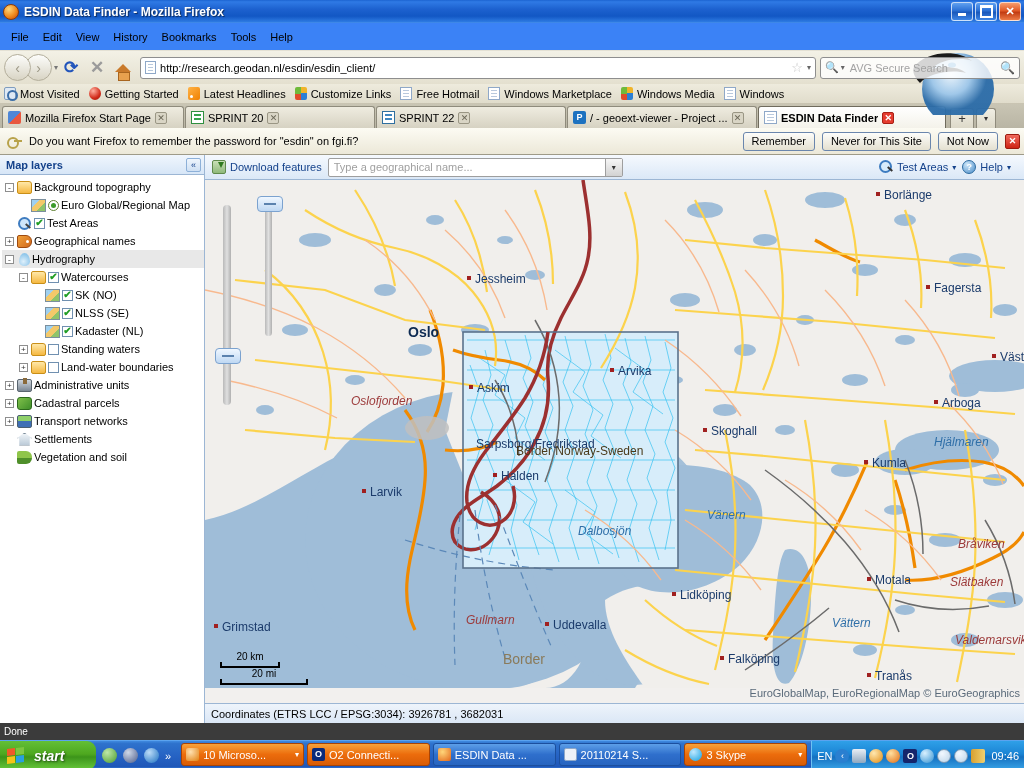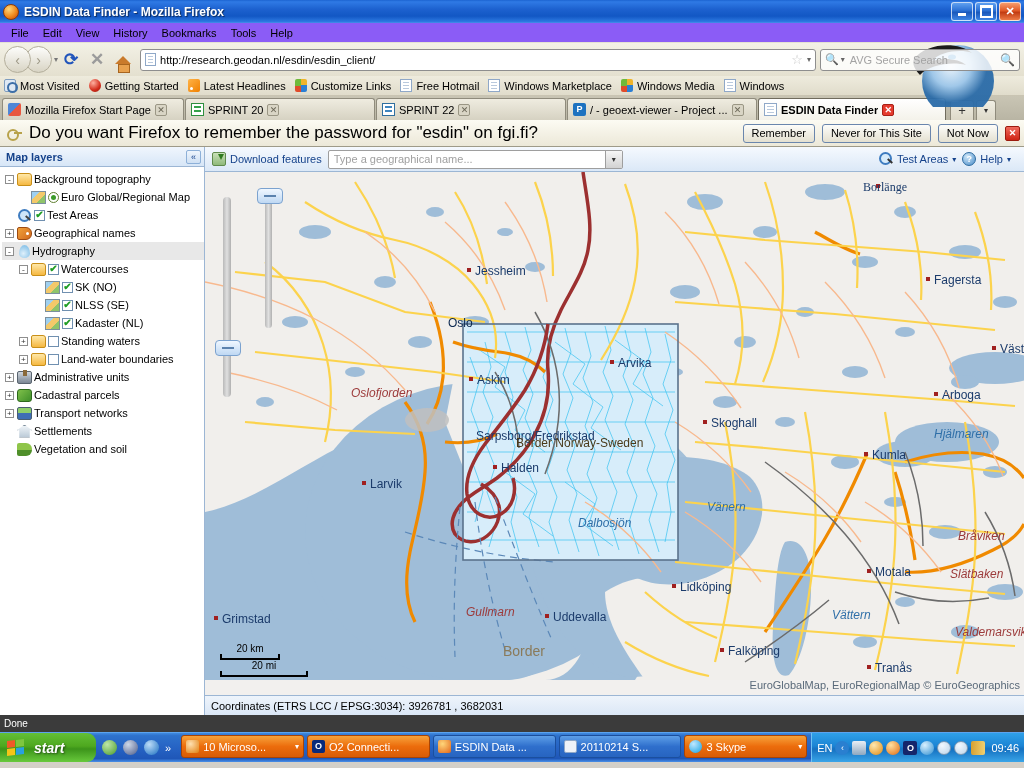--- a/index.html
+++ b/index.html
@@ -37,21 +37,21 @@
     background: linear-gradient(to bottom, #5fa0f0, #2a6fd4 45%, #1a58bb 55%, #3d84e4);
   }
   #winbtns .wb.close {
     background: linear-gradient(to bottom, #f89c6c, #e15a27 45%, #c23c12 55%, #ec7a45);
   }
   .wb-min::after { content:''; display:block; width:8px; height:3px; background:#fff; margin-top:6px; }
   .wb-max::after { content:''; display:block; width:9px; height:8px; border:2px solid #fff; border-top-width:3px; }
 
   
   #menubar {
-    height: 20px; background: #8b5cf6;
+    height: 28px; background: #3b82f6;
     display: flex; align-items: center; padding-left: 4px;
     border-bottom: 1px solid #e4e1d4;
   }
   #menubar .mi { padding: 2px 7px; color: #000; font-size: 11px; }
 
   
   #navbar {
     height: 33px; background: linear-gradient(to bottom,#f3f1e6,#e4e0cf);
     display: flex; align-items: center; padding: 0 4px; position: relative;
   }
@@ -162,21 +162,21 @@
   #notifbar {
     height: 27px; background: linear-gradient(to bottom,#fcfbf3,#ece8d8);
     border-bottom:1px solid #9e9a88;
     display:flex; align-items:center; padding: 0 4px 0 7px; gap:7px;
   }
   #notifbar .keyico {
     width:15px;height:14px;flex:0 0 auto;position:relative;
   }
   #notifbar .keyico::before{content:'';position:absolute;left:0;top:3px;width:8px;height:8px;border:2px solid #b8a24a;border-radius:50%;}
   #notifbar .keyico::after{content:'';position:absolute;left:7px;top:6px;width:8px;height:2px;background:#b8a24a;box-shadow:0 3px 0 -1px #b8a24a;}
-  #notifbar .ntext { flex:1; font-size:17px; color:#000; }
+  #notifbar .ntext { flex:1; font-size:11px; color:#000; }
   .nbtn {
     height:19px; padding:0 8px; font-size:11px; color:#000;
     background: linear-gradient(to bottom,#fdfdfa,#e4e0d0);
     border:1px solid #6a86ad; border-radius:3px;
     display:flex;align-items:center;
   }
   #notifclose {
     width:15px;height:15px;background:linear-gradient(to bottom,#f06a5c,#cf2414);
     border:1px solid #9c1b0e;border-radius:2px;color:#fff;font-size:9px;font-weight:bold;
     display:flex;align-items:center;justify-content:center;
@@ -260,21 +260,21 @@
   .ic-mag2::before{content:'';position:absolute;left:0;top:0;width:9px;height:9px;border:2px solid #3e7cc0;border-radius:50%;background:#d8ecfb;}
   .ic-mag2::after{content:'';position:absolute;left:8px;top:8px;width:6px;height:2px;background:#333;transform:rotate(40deg);}
   .ic-help { width:14px;height:14px;border-radius:50%;background:radial-gradient(circle at 35% 30%,#cfe8fa,#4a8cc8);border:1px solid #2d6ba0;
              color:#fff;font-size:9px;font-weight:bold;text-align:center;line-height:12px;}
   .caret { font-size:8px; color:#15428b; }
 
   #mapview { flex:1; position:relative; overflow:hidden; background:#f2f0ee; }
   #mapsvg { position:absolute; inset:0; }
   .maplabel { position:absolute; font-size:12px; white-space:nowrap; pointer-events:none; }
   .lbl-city { color:#1b3b6b; }
-  .lbl-city-big { color:#0d2a52; font-weight:normal; font-size:12px;margin-left:40px; }
+  .lbl-city-big { color:#0d2a52; font-weight:bold; font-size:14px; }
   .lbl-water { color:#2f6fa8; font-style:italic; }
   .lbl-fjord { color:#9c3a3a; font-style:italic; }
   .lbl-border { color:#4a3a1a; }
   .lbl-orust { color:#8a7a5a; font-size:14px; }
   .citydot { position:absolute; width:4px;height:4px;background:#a02020; }
 
   #scalebar { position:absolute; left:15px; bottom:18px; font-size:10px; color:#000; }
   #scalebar .sline { border-left:2px solid #000; border-right:2px solid #000; border-bottom:2px solid #000; height:6px; }
   #scalebar .lbl { text-align:center; }
 
@@ -808,21 +808,21 @@
           <div class="maplabel lbl-water" style="left: 373px; top: 344px;">Dalbosjön</div>
           <div class="citydot" style="left: 157px; top: 309px;"></div>
           <div class="maplabel lbl-city" style="left: 165px; top: 305px;">Larvik</div>
           <div class="citydot" style="left: 9px; top: 444px;"></div>
           <div class="maplabel lbl-city" style="left: 17px; top: 440px;">Grimstad</div>
           <div class="maplabel lbl-fjord" style="left: 261px; top: 433px;">Gullmarn</div>
           <div class="citydot" style="left: 340px; top: 442px;"></div>
           <div class="maplabel lbl-city" style="left: 348px; top: 438px;">Uddevalla</div>
           <div class="maplabel lbl-orust" style="left: 298px; top: 471px;">Border</div>
           <div class="citydot" style="left: 671px; top: 12px;"></div>
-          <div class="maplabel lbl-city" style="left: 658px; top: 8px; font-family: Liberation Serif, serif;">Borlänge</div>
+          <div class="maplabel lbl-city" style="left: 679px; top: 8px;">Borlänge</div>
           <div class="citydot" style="left: 721px; top: 105px;"></div>
           <div class="maplabel lbl-city" style="left: 729px; top: 101px;">Fagersta</div>
           <div class="citydot" style="left: 729px; top: 220px;"></div>
           <div class="maplabel lbl-city" style="left: 737px; top: 216px;">Arboga</div>
           <div class="citydot" style="left: 787px; top: 174px;"></div>
           <div class="maplabel lbl-city" style="left: 795px; top: 170px;">Västerås</div>
           <div class="maplabel lbl-water" style="left: 729px; top: 255px;">Hjälmaren</div>
           <div class="citydot" style="left: 498px; top: 248px;"></div>
           <div class="maplabel lbl-city" style="left: 506px; top: 244px;">Skoghall</div>
           <div class="citydot" style="left: 659px; top: 280px;"></div>

